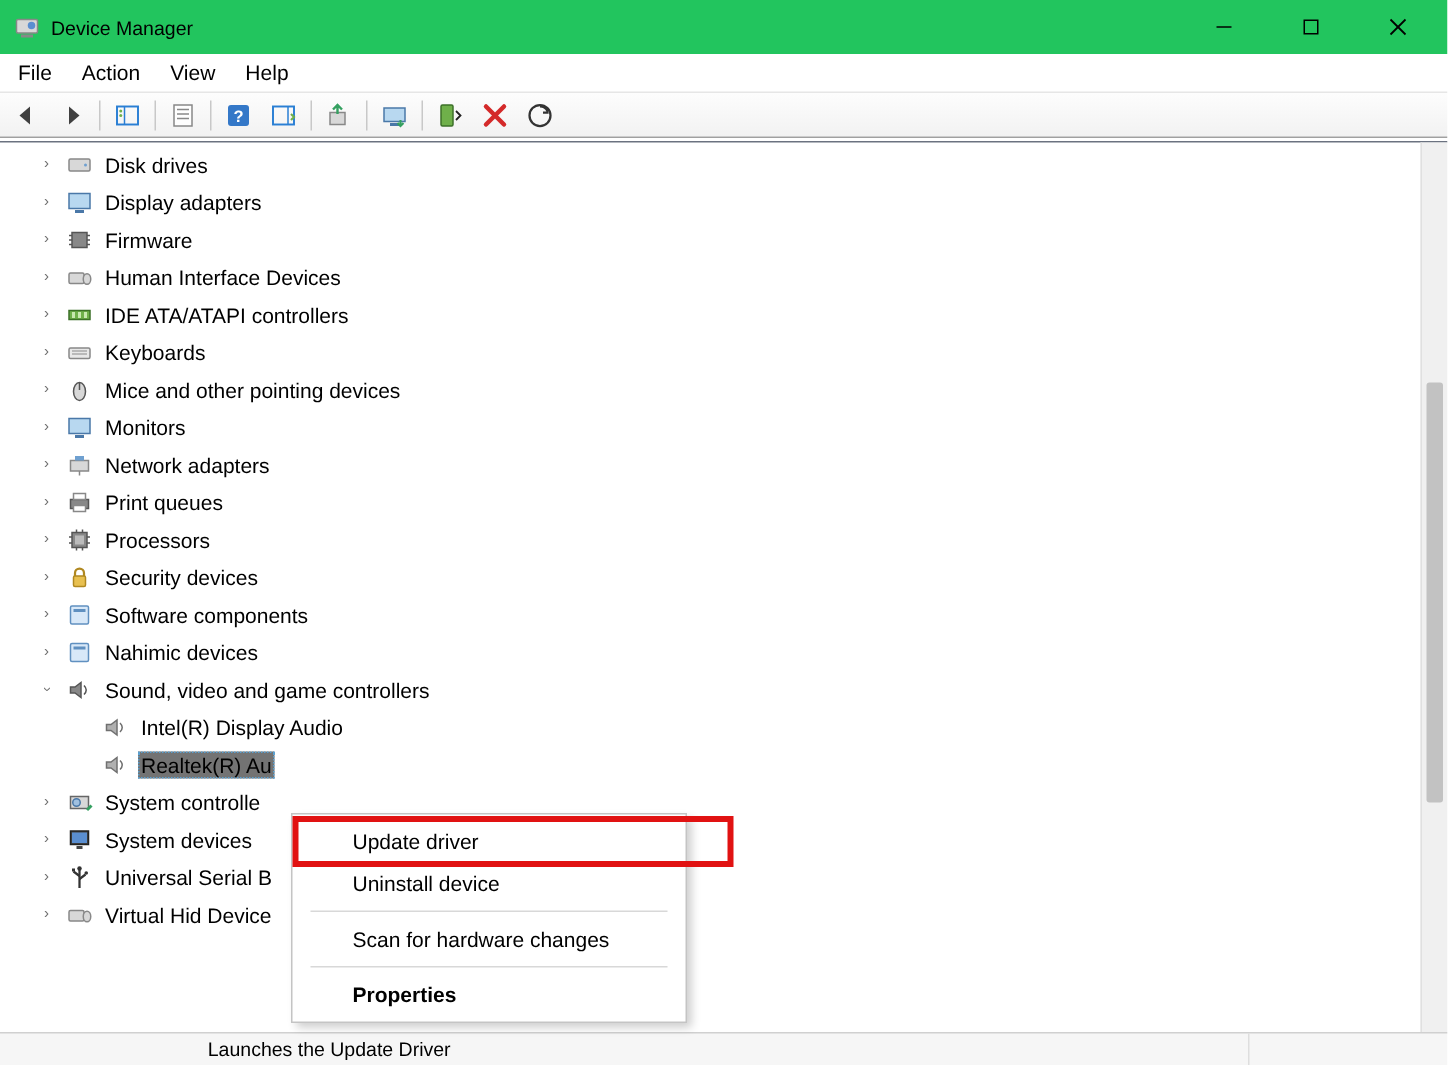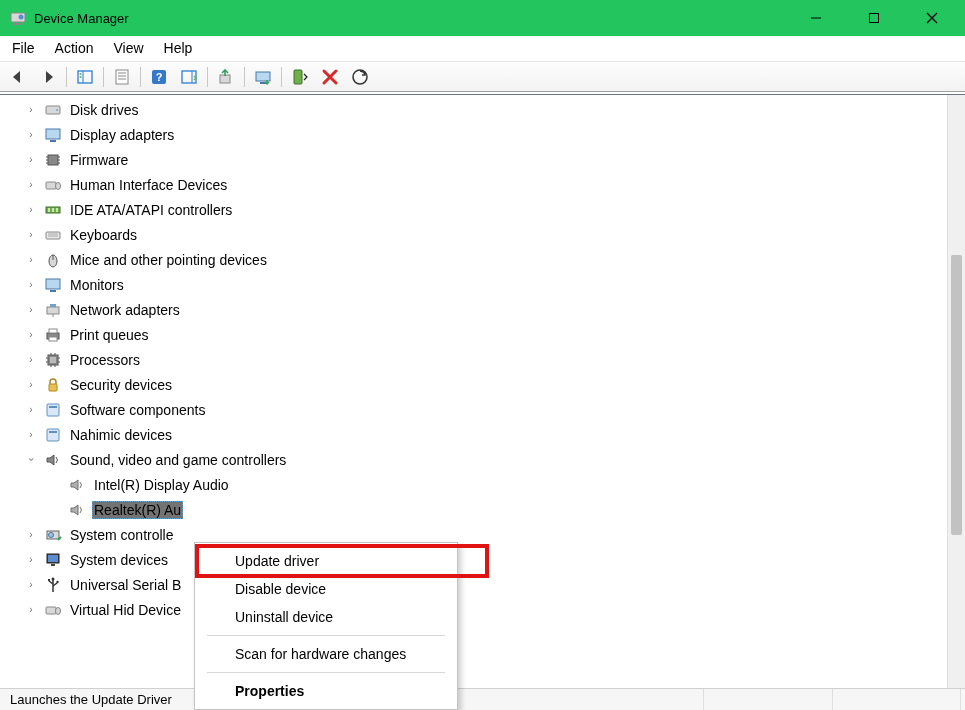--- a/index.html
+++ b/index.html
@@ -179,20 +179,21 @@
     .statusbar {
       position: absolute;
       left: 0; right: 0; bottom: 0;
       height: 22px;
       border-top: 1px solid #d0d0d0;
       display: flex;
       align-items: center;
       padding: 0 4px;
       font-size: 13px;
       background: #f6f6f6;
+      flex-direction: column;
     }
     .statusbar .cell { padding: 0 6px; border-right: 1px solid #dedede; height: 100%; display:flex; align-items:center;}
     .statusbar .cell:first-child { flex: 0 0 auto; width: 700px; border-left: none;}
     .statusbar .cell.empty { width: 132px; }
   </style>
 </head>
 <body>
 
 <div class="titlebar">
   <span class="app-icon">
@@ -549,21 +550,20 @@
     </div>
   </div>
 
   <div class="scrollbar">
     <div class="scroll-thumb"></div>
   </div>
 </div>
 
 <div class="context-menu">
   <div class="ctx-item">Update driver</div>
-  <div class="ctx-item">Disable device</div>
   <div class="ctx-item">Uninstall device</div>
   <div class="ctx-sep"></div>
   <div class="ctx-item">Scan for hardware changes</div>
   <div class="ctx-sep"></div>
   <div class="ctx-item bold">Properties</div>
 </div>
 <div class="highlight-box"></div>
 
 <div class="statusbar">
   <div class="cell">Launches the Update Driver</div>

